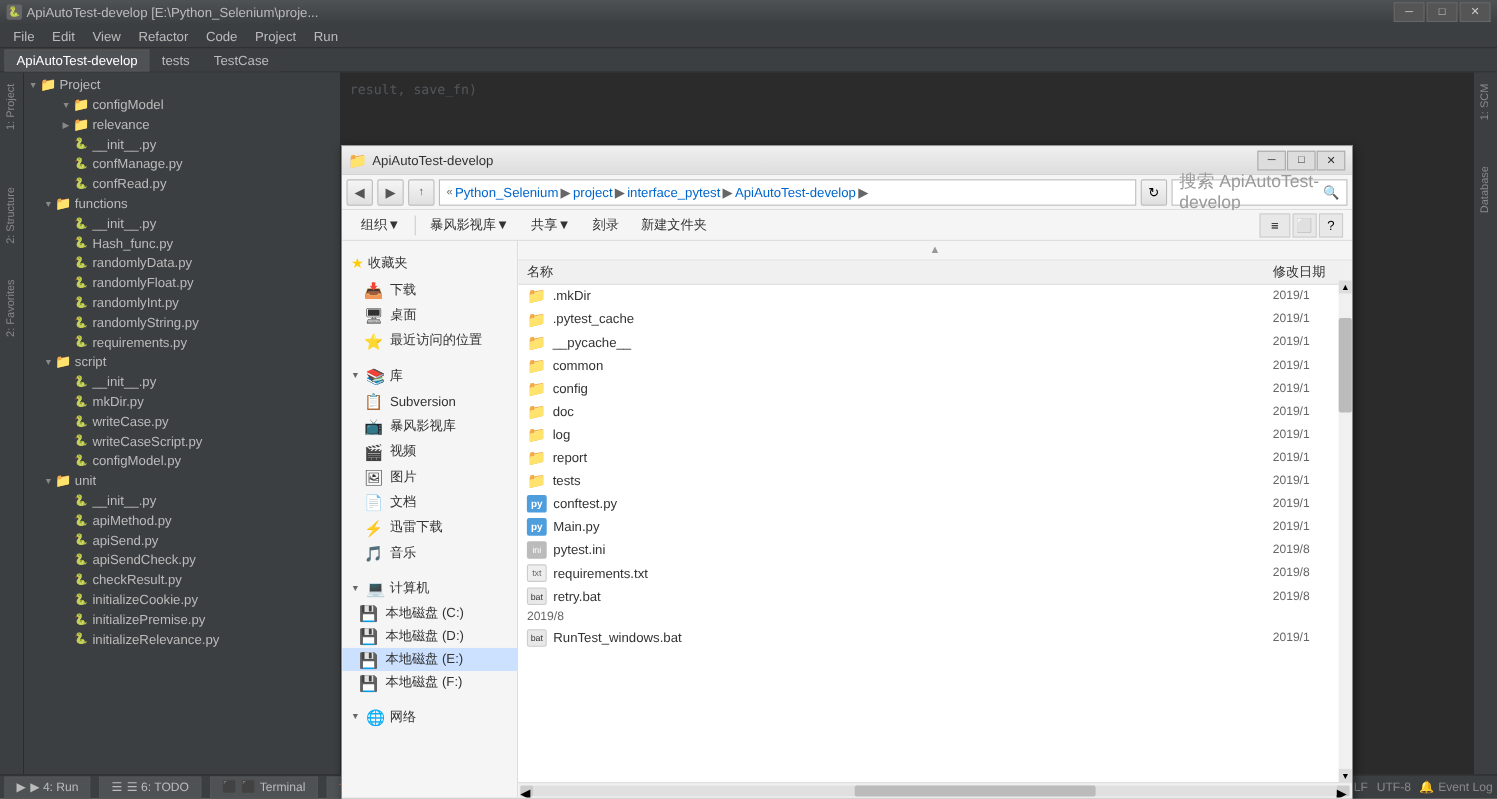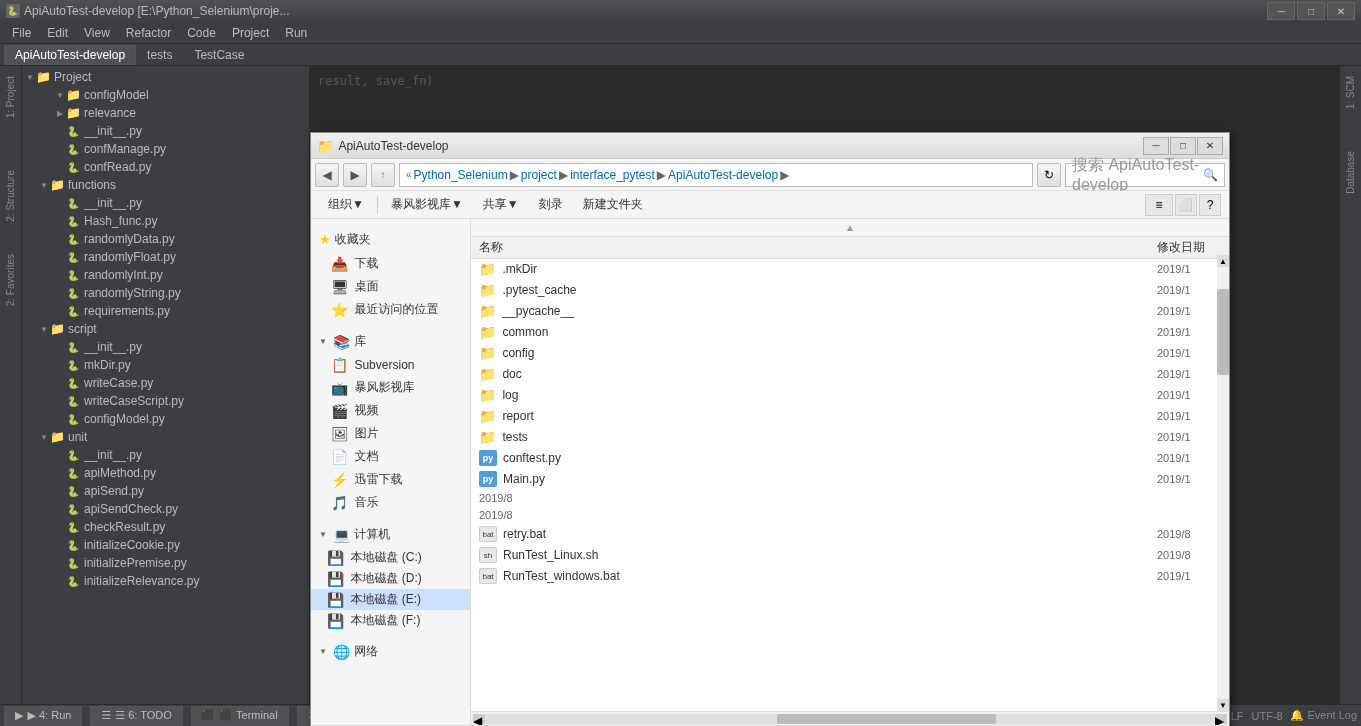--- a/index.html
+++ b/index.html
@@ -788,40 +788,44 @@
           </div>
           <div class="file-row">
             <div class="file-name">
               <span style="width:18px; height:16px; background:#4e9ede; color:#fff; font-size:9px; font-weight:bold; display:inline-flex; align-items:center; justify-content:center; border-radius:2px; flex-shrink:0;">py</span>
               <span>Main.py</span>
             </div>
             <div class="file-date">2019/1</div>
           </div>
 
           <div class="file-row">
+            <div class="file-name">
+              <span style="width:18px; height:16px; background:#bbb; color:#fff; font-size:8px; display:inline-flex; align-items:center; justify-content:center; border-radius:2px; flex-shrink:0;">ini</span>
+              <span>pytest.ini</span>
+            </div>
             <div class="file-date">2019/8</div>
           </div>
 
           <div class="file-row">
+            <div class="file-name">
+              <span style="width:18px; height:16px; background:#eee; color:#666; font-size:8px; display:inline-flex; align-items:center; justify-content:center; border-radius:2px; border:1px solid #ccc; flex-shrink:0;">txt</span>
+              <span>requirements.txt</span>
+            </div>
             <div class="file-date">2019/8</div>
           </div>
 
           <div class="file-row">
             <div class="file-name">
               <span style="width:18px; height:16px; background:#e8e8e8; color:#333; font-size:8px; display:inline-flex; align-items:center; justify-content:center; border-radius:2px; border:1px solid #ccc; flex-shrink:0;">bat</span>
               <span>retry.bat</span>
             </div>
             <div class="file-date">2019/8</div>
           </div>
 
           <div class="file-row">
-            <div class="file-name">
-              <span style="width:18px; height:16px; background:#e8e8e8; color:#333; font-size:8px; display:inline-flex; align-items:center; justify-content:center; border-radius:2px; border:1px solid #ccc; flex-shrink:0;">sh</span>
-              <span>RunTest_Linux.sh</span>
-            </div>
             <div class="file-date">2019/8</div>
           </div>
 
           <div class="file-row">
             <div class="file-name">
               <span style="width:18px; height:16px; background:#e8e8e8; color:#333; font-size:8px; display:inline-flex; align-items:center; justify-content:center; border-radius:2px; border:1px solid #ccc; flex-shrink:0;">bat</span>
               <span>RunTest_windows.bat</span>
             </div>
             <div class="file-date">2019/1</div>
           </div>

